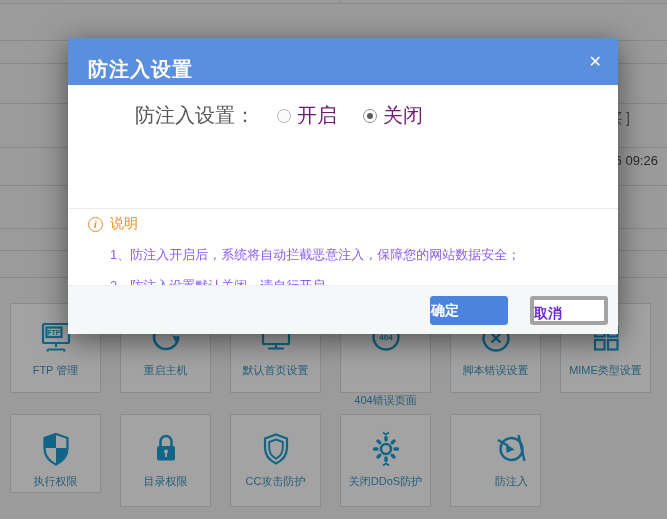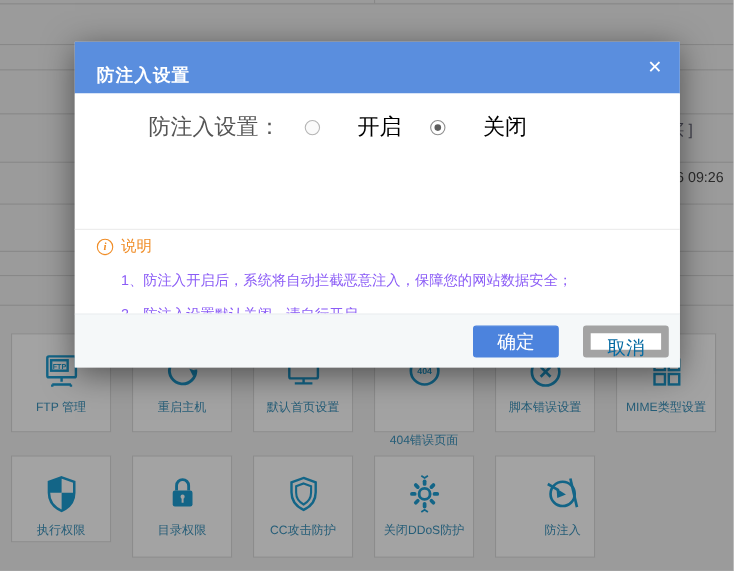--- a/index.html
+++ b/index.html
@@ -27,48 +27,48 @@
   .tile .tile-label{font-size:11px;color:var(--label-blue);white-space:nowrap;margin-top:4px;}
 
   
   .overlay{position:absolute;inset:0;background:rgba(0,0,0,0.36);z-index:5;}
 
   
   .modal{position:absolute;left:68px;top:38px;width:550px;height:296px;background:#fff;z-index:10;
          box-shadow:0 6px 28px rgba(0,0,0,0.5);}
   .modal-header{height:47px;background:var(--header-blue);display:flex;align-items:center;
                 justify-content:space-between;padding:0 16px 0 20px;}
-  .modal-title{color:#fff;font-size:16px;font-weight:bold;letter-spacing:1px;margin-top:16px;}
+  .modal-title{color:#fff;font-size:20px;font-weight:bold;letter-spacing:1px;margin-top:16px;}
   .modal-close{color:#fff;font-size:16px;font-weight:bold;cursor:pointer;line-height:1;}
 
   .modal-body{position:relative;height:200px;background:#fff;}
   .radio-row{position:absolute;left:67px;top:17px;display:flex;align-items:center;font-size:20px;color:#555;}
   .radio-group{display:flex;align-items:center;margin-left:22px;}
   .radio-item{display:flex;align-items:center;margin-right:26px;cursor:pointer;}
   .radio-circle{width:14px;height:14px;border-radius:50%;border:1px solid #b5b5b5;background:#fafafa;
                 margin-right:6px;position:relative;flex:0 0 auto;}
   .radio-circle.selected{border-color:#8f8f8f;background:#fff;}
   .radio-circle.selected::after{content:"";position:absolute;left:3px;top:3px;width:6px;height:6px;
                 border-radius:50%;background:#5d5d5d;}
-  .radio-text{color:#000000;margin-left:28px;}
+  .radio-text{color:#701a75;}
 
   .body-divider{position:absolute;left:0;right:0;top:123px;height:1px;background:#ebebeb;}
 
   .note{position:absolute;left:20px;right:20px;top:130px;}
   .note-head{display:flex;align-items:center;color:var(--orange);font-size:14px;}
   .note-info-icon{width:15px;height:15px;border:1px solid var(--orange);border-radius:50%;
                   font:italic bold 10px/13px "Liberation Serif",serif;text-align:center;margin-right:7px;}
   .note-item{color:#8b5cf6;font-size:13px;margin-top:13px;padding-left:22px;}
 
   .modal-footer{position:absolute;left:0;right:0;bottom:0;height:49px;background:#f5f8f9;
                 border-top:1px solid #eceff0;display:flex;align-items:center;justify-content:flex-end;
                 padding-right:10px;}
-  .btn{width:78px;height:29px;font-size:17px;border-radius:3px;text-align:center;line-height:27px;cursor:pointer;}
+  .btn{width:78px;height:29px;font-size:14px;border-radius:3px;line-height:27px;cursor:pointer;font-weight:bold;}
   .btn-confirm{background:var(--confirm-blue);color:#fff;border:1px solid var(--confirm-blue);}
-  .btn-cancel{background:#fff;color:#0369a1;border:7px solid #a3a3a3;margin-left:22px;}
+  .btn-cancel{background:#fff;color:#6d28d9;border:4px solid #a3a3a3;margin-left:22px;}
 </style>
 </head>
 <body>
 
 <div class="bg-layer">
   <div id="bg-lines">
       <div class="bg-line" style="top:3px"></div>
       <div class="bg-line" style="top:40px"></div>
       <div class="bg-line" style="top:63px"></div>
       <div class="bg-line" style="top:103px"></div>

